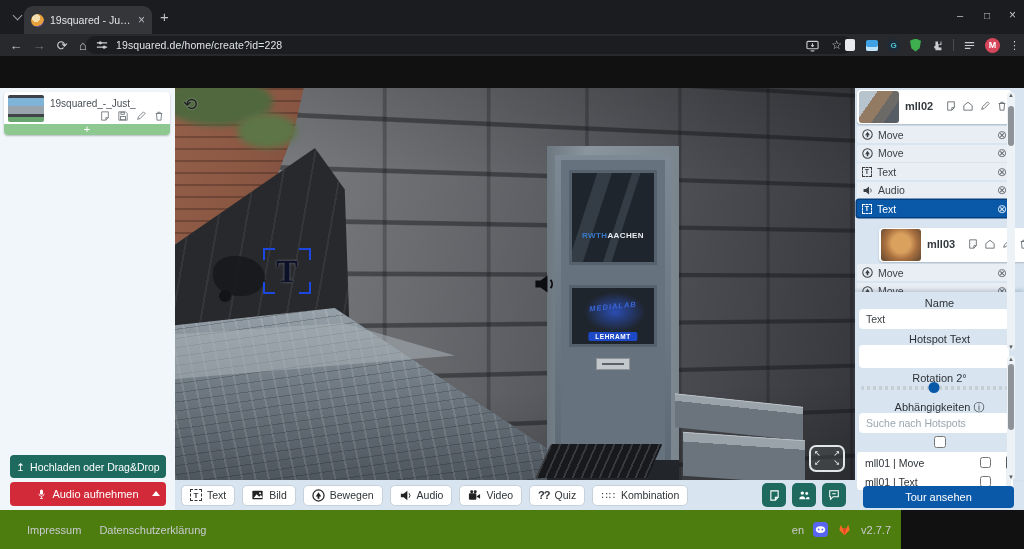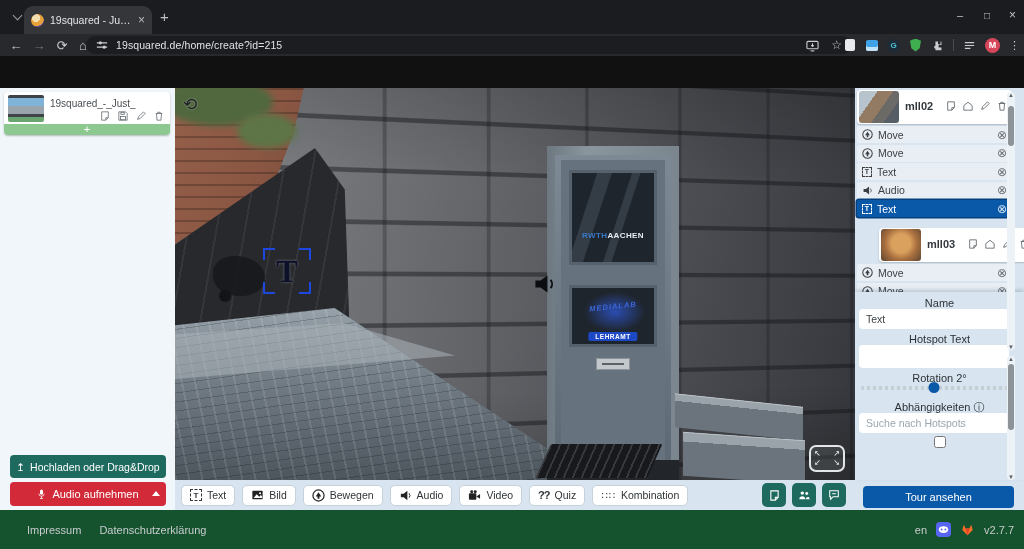--- a/index.html
+++ b/index.html
@@ -45,21 +45,21 @@
   
   .appheader{position:absolute;left:0;top:56px;width:1024px;height:32px;background:#2b3136;
     display:flex;align-items:center;}
   .logo{position:absolute;left:170px;top:3px;width:26px;height:26px;border-radius:50%;
     background:radial-gradient(circle at 42% 30%,#f3e0b4 0 30%,#e59c3d 30% 62%,#5f4c86 62% 100%);
     box-shadow:0 0 0 1px rgba(0,0,0,.35);}
   .brand{position:absolute;left:201px;top:7px;font-size:14px;font-weight:bold;color:#8d6bb8;
     letter-spacing:.5px;text-shadow:1px 1px 0 #241a38;}
   .nav{position:absolute;right:170px;top:0;height:32px;display:flex;align-items:center;gap:18px;}
   .nav a{font-size:11.5px;color:#ced3d7;text-decoration:none;letter-spacing:.2px;}
-  .footer{position:absolute;left:0;top:510px;width:1024px;height:39px;background:#14532d;
+  .footer{position:absolute;left:0;top:510px;width:901px;height:39px;background:#4d7c0f;
     display:flex;align-items:center;color:#c9ccd0;font-size:11px;}
   .f-links{position:absolute;left:27px;display:flex;gap:18px;}
   .f-center{position:absolute;left:0;right:0;text-align:center;}
   .f-right{position:absolute;right:10px;display:flex;align-items:center;gap:9px;}
 
   
   .workspace{position:absolute;left:0;top:88px;width:1024px;height:422px;background:#d8e5f1;}
   .leftbar{position:absolute;left:0;top:0;width:175px;height:422px;background:#f0f6fa;}
   .scene-card{position:absolute;left:4px;top:4px;width:166px;height:43px;background:#fff;
     border-radius:4px;box-shadow:0 1px 2px rgba(0,0,0,.25);overflow:hidden;}
@@ -242,21 +242,21 @@
     <div class="tb-ic" style="left:53px;">⟳</div>
     <div class="tb-ic" style="left:74px;">⌂</div>
     <div class="urlpill">
       <span class="ic">
         <svg width="12" height="12" viewBox="0 0 14 14">
             <path d="M1 4.5h12M1 9.5h12" stroke="#c9ccd0" stroke-width="1.4"></path>
             <circle cx="5" cy="4.5" r="1.8" fill="#c9ccd0"></circle>
             <circle cx="9.5" cy="9.5" r="1.8" fill="#c9ccd0"></circle>
           </svg>
       </span>
-      <span class="url">19squared.de/home/create?id=215</span>
+      <span class="url">19squared.de/home/create?id=228</span>
       <span class="pill-right">
         <span class="ic">
           <svg width="13" height="13" viewBox="0 0 14 14">
               <rect x="1" y="2.5" width="12" height="8" rx="1.2" fill="none" stroke="#c9ccd0" stroke-width="1.2"></rect>
               <path d="M5 12.8h4" stroke="#c9ccd0" stroke-width="1.2"></path>
               <path d="M7 4.5v3.6M7 8.1 5.6 6.7M7 8.1l1.4-1.4" stroke="#c9ccd0" stroke-width="1.1"></path>
             </svg>
         </span>
         <span style="font-size:12px;">☆</span>
       </span>
@@ -611,20 +611,31 @@
         </div>
         <div class="slider-track" style="top:94px;">
           <div class="slider-thumb"></div>
         </div>
         <div class="plabel" style="position:absolute;top:108px;">
           <span>Abhängigkeiten</span>
           <span>ⓘ</span>
         </div>
         <input class="pinput" style="top: 121px;" placeholder="Suche nach Hotspots">
         <input type="checkbox" class="center-check" style="top: 144px;">
+        <div class="dep-list" style="top:160px;">
+          <div class="dep-row">
+            <span>mll01 | Move</span>
+            <input type="checkbox" style="">
+          </div>
+          <div class="dep-row">
+            <span>mll01 | Text</span>
+            <input type="checkbox" style="">
+          </div>
+          <div class="dep-sb"></div>
+        </div>
       </div>
 
       <div class="tour-btn">Tour ansehen</div>
 
       <div class="sb" style="top:4px;height:258px;">
         <span class="ar" style="top:0;">▲</span>
         <div class="thumb" style="top:14px;height:40px;"></div>
         <span class="ar" style="bottom:0;">▼</span>
       </div>
       <div class="sb" style="top:268px;height:124px;">

